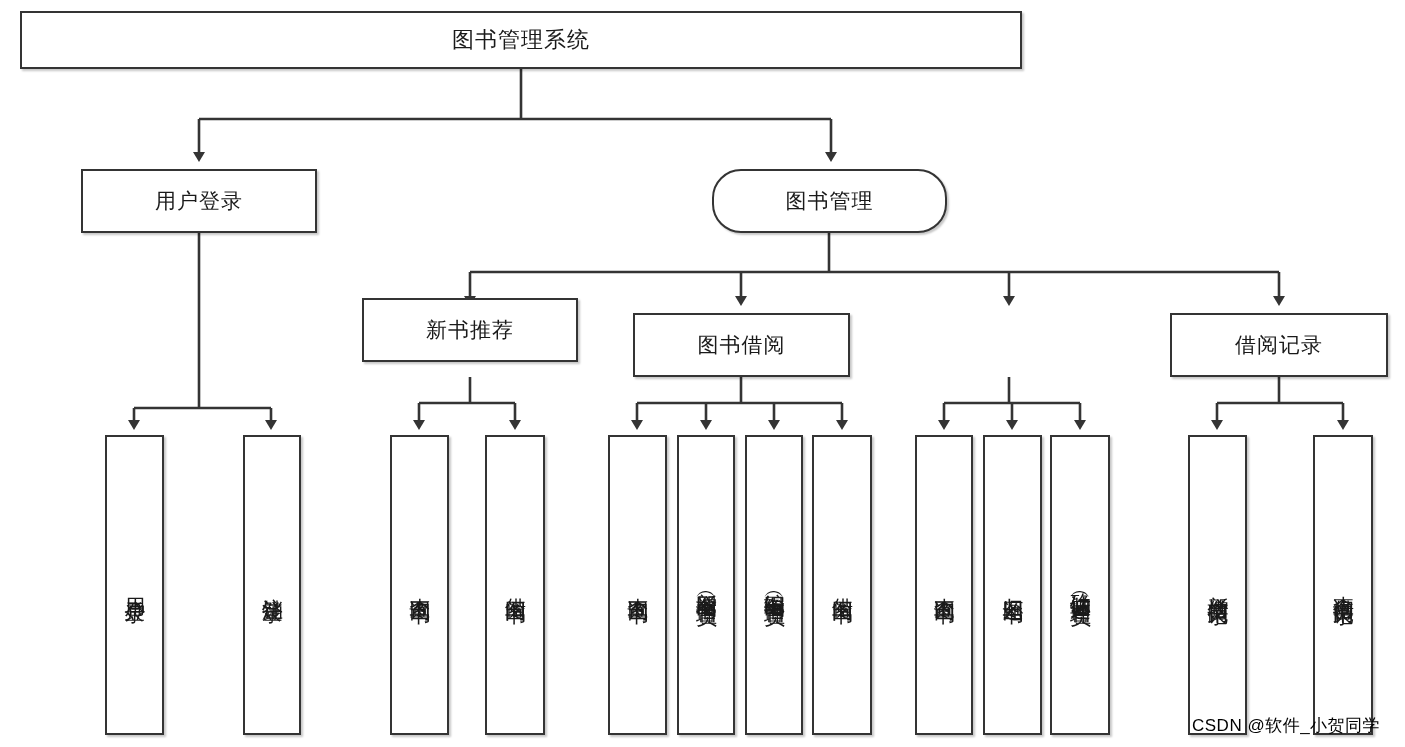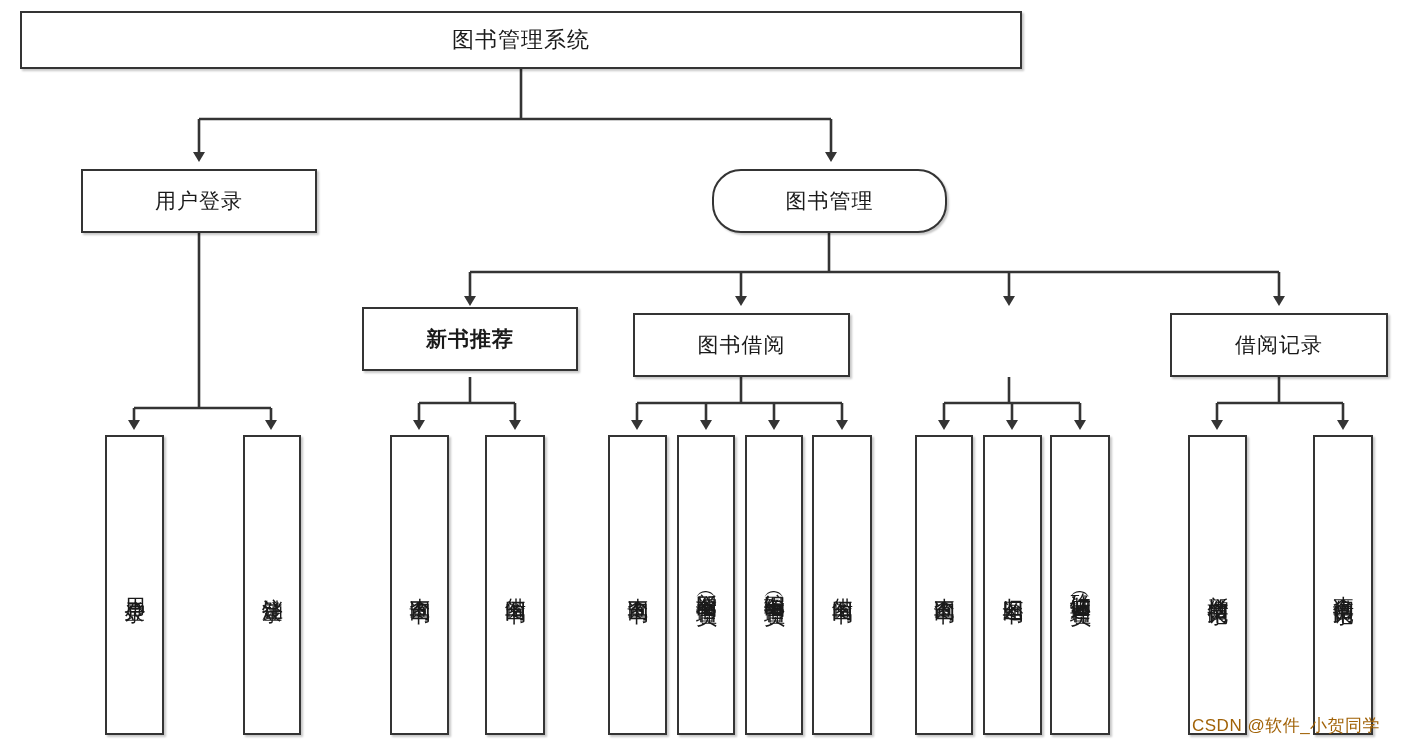--- a/index.html
+++ b/index.html
@@ -47,21 +47,21 @@
     writing-mode: vertical-rl;
     text-orientation: upright;
     white-space: nowrap;
     letter-spacing: 2px;
     font-size: 21px;
   }
   .node.root .lbl { font-size: 22px; }
   .watermark {
     position: absolute;
     font-size: 17px;
-    color: #a16207;
+    color: #000000;
     letter-spacing: 0.5px;
     white-space: nowrap;
     user-select: none;
   }
 </style>
 </head>
 <body>
 
 <div id="canvas">
 
@@ -119,21 +119,21 @@
     <span class="lbl">图书管理系统</span>
   </div>
 
   <div class="node" style="left:81px; top:169px; width:236px; height:64px;">
     <span class="lbl">用户登录</span>
   </div>
   <div class="node" style="left:712px; top:169px; width:235px; height:64px;border-radius:29px;">
     <span class="lbl">图书管理</span>
   </div>
 
-  <div class="node" style="left:362px; top:307px; width:216px; height:64px;font-weight:bold;">
+  <div class="node" style="left:362px; top:298px; width:216px; height:64px;">
     <span class="lbl">新书推荐</span>
   </div>
   <div class="node" style="left:633px; top:313px; width:217px; height:64px;">
     <span class="lbl">图书借阅</span>
   </div>
   <div class="node" style="left:1170px; top:313px; width:218px; height:64px;">
     <span class="lbl">借阅记录</span>
   </div>
 
   <div class="node vertical" style="left:105px; top:435px; width:59px; height:300px;">

